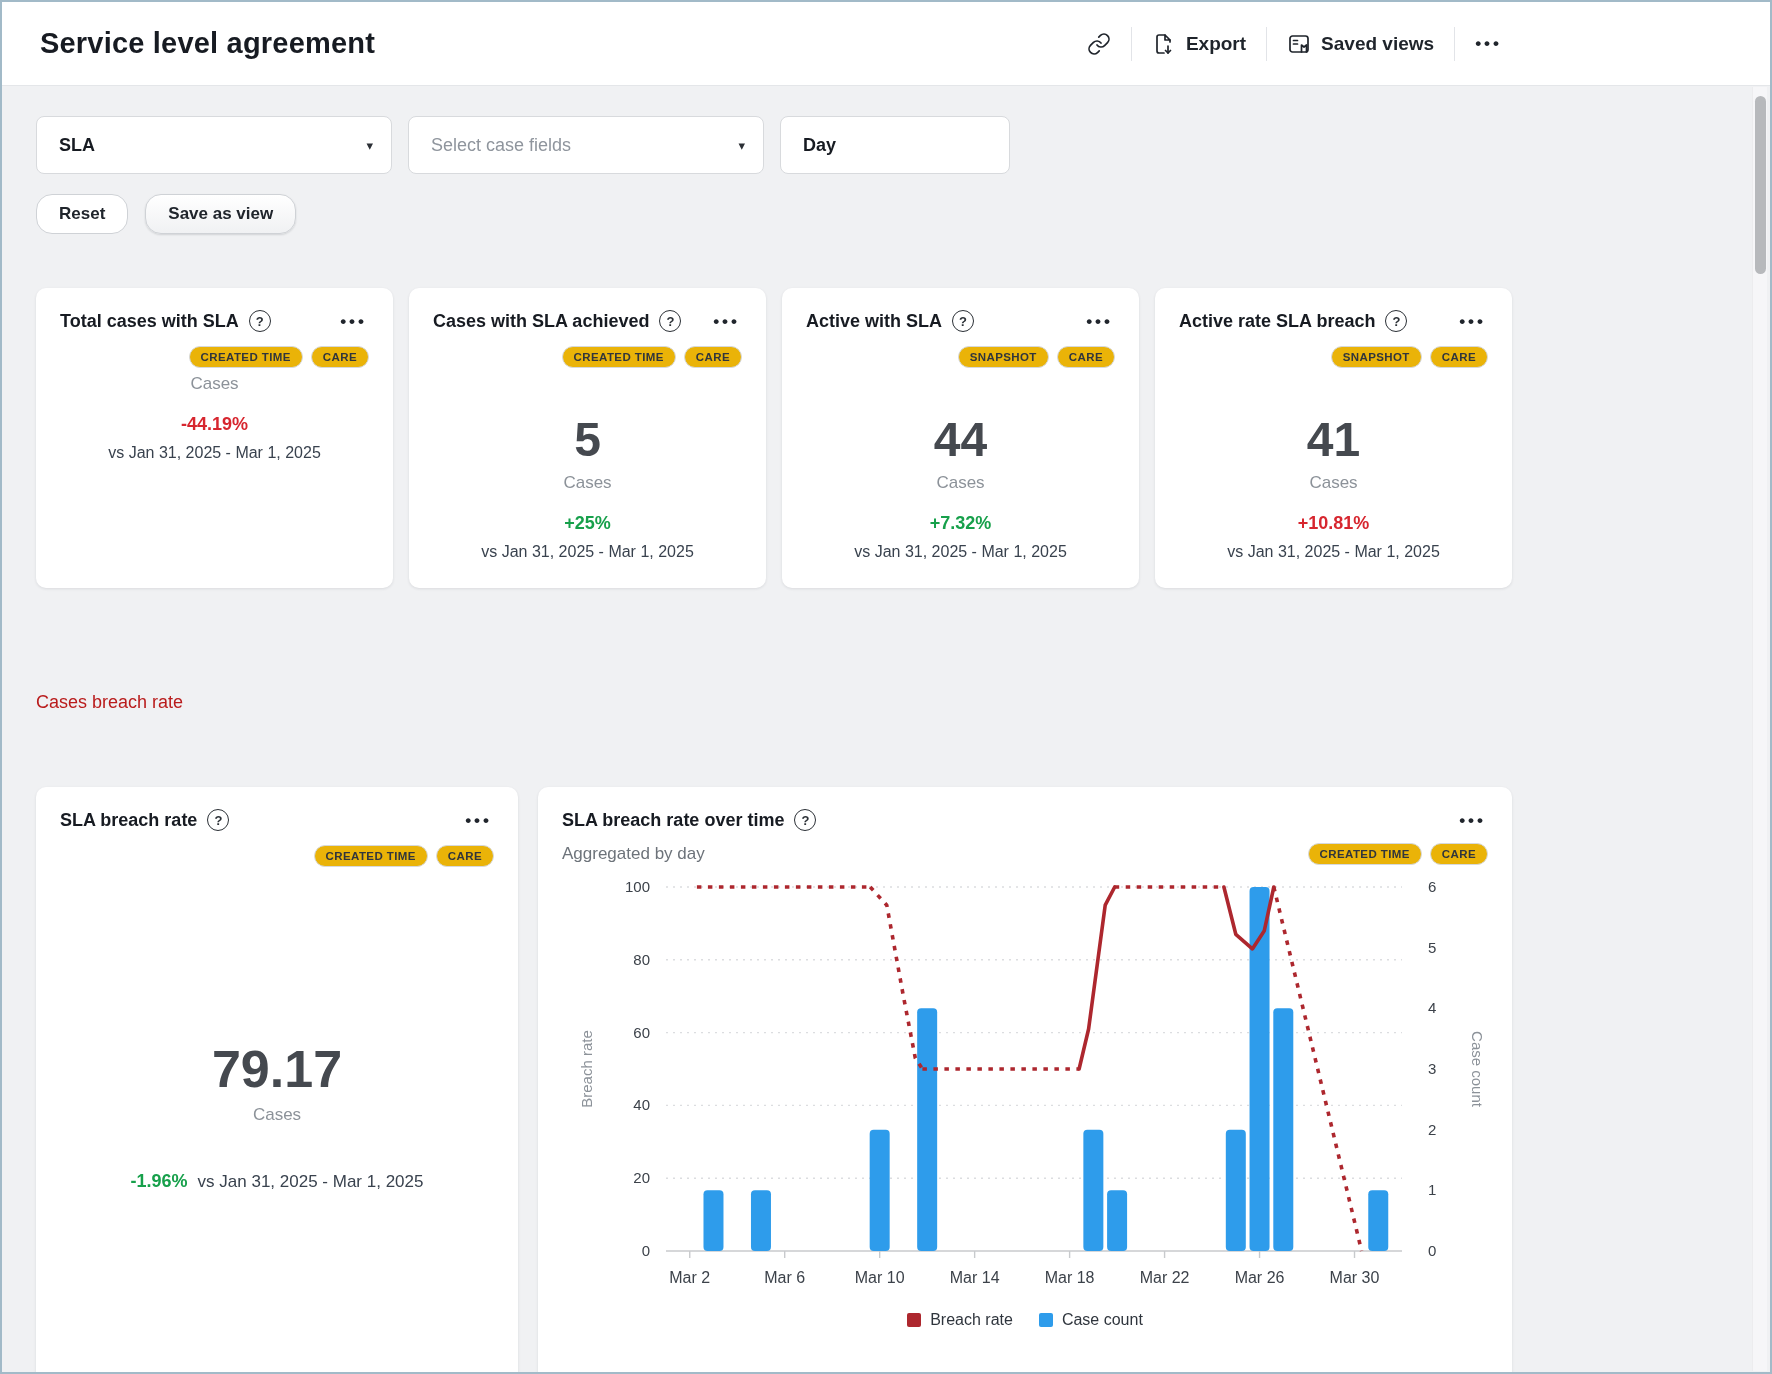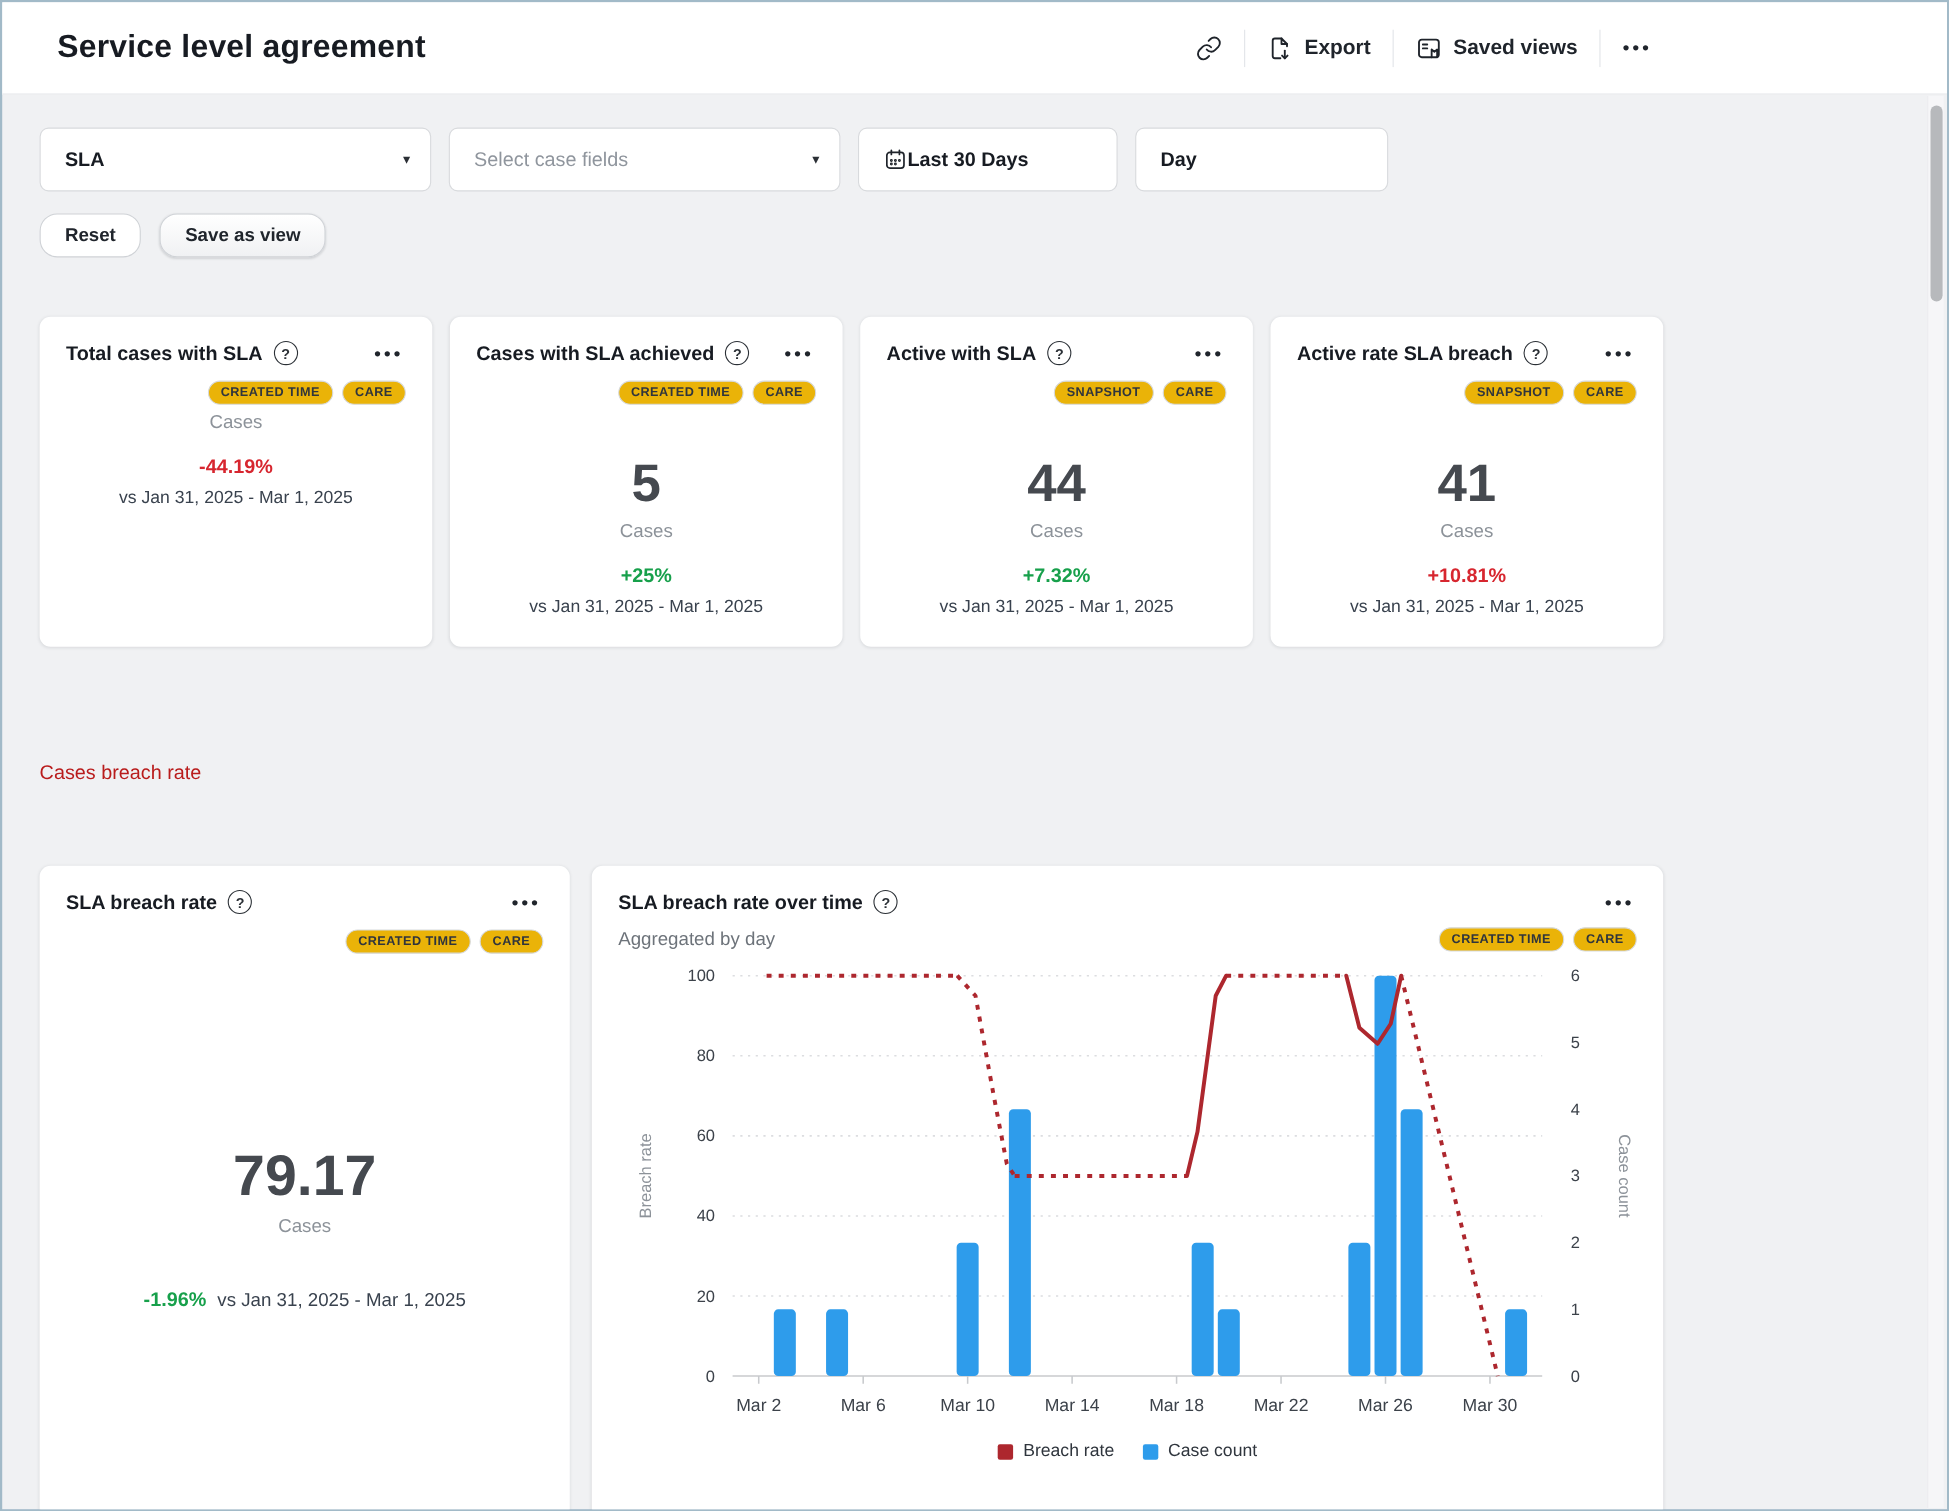--- a/index.html
+++ b/index.html
@@ -3,21 +3,21 @@
 <meta charset="utf-8">
 <style>
   * { margin:0; padding:0; box-sizing:border-box; }
   body { background:#dfe3e6; font-family:"Liberation Sans","DejaVu Sans",sans-serif; }
   .window{
     width:1772px; height:1374px; border:2px solid #a2bac8; background:#f0f1f3;
     position:relative; overflow:hidden; color:#1d222b;
   }
   
   header{ height:84px; background:#fff; border-bottom:1px solid #e4e6e9; display:flex; align-items:center; }
-  .header-inner{ width:1500px; padding-left:50px; display:flex; align-items:center; justify-content:space-between; }
+  .header-inner{ width:1500px; padding-left:38px; display:flex; align-items:center; justify-content:space-between; }
   .page-title{ font-size:29px; font-weight:700; color:#171b22; letter-spacing:.2px; }
   .header-actions{ display:flex; align-items:center; gap:20px; }
   .action-btn{ display:flex; gap:10px; align-items:center; background:none; border:none;
     font-family:inherit; font-size:19px; font-weight:700; color:#1f242b; cursor:pointer; }
   .icon-btn{ background:none; border:none; cursor:pointer; color:#1f242b; display:flex; align-items:center; }
   .vdiv{ width:1px; height:34px; background:#e2e4e8; }
   .dots{ font-size:17px; letter-spacing:3px; font-weight:700; color:#20252c; line-height:1; }
   svg.ic{ stroke:#1f242b; stroke-width:1.7; fill:none; stroke-linecap:round; stroke-linejoin:round; }
 
   
@@ -122,33 +122,20 @@
   <main>
 
     <div class="filter-row">
       <button class="control dd1">
         <span class="bold grow">SLA</span>
         <span class="chev">▾</span>
       </button>
       <button class="control dd2">
         <span class="placeholder grow">Select case fields</span>
         <span class="chev">▾</span>
-      </button>
-      <button class="control ctl-date">
-        <svg class="ic" width="22" height="22" viewBox="0 0 24 24">
-          <rect x="3.5" y="5" width="17" height="15.5" rx="3"></rect>
-          <line x1="8" y1="3" x2="8" y2="7"></line>
-          <line x1="16" y1="3" x2="16" y2="7"></line>
-          <circle cx="8" cy="13" r="0.6"></circle>
-            <circle cx="12" cy="13" r="0.6"></circle>
-            <circle cx="16" cy="13" r="0.6"></circle>
-          <circle cx="8" cy="16.5" r="0.6"></circle>
-            <circle cx="12" cy="16.5" r="0.6"></circle>
-        </svg>
-        <span class="bold">Last 30 Days</span>
       </button>
       <button class="control ctl-day">
         <span class="bold">Day</span>
       </button>
     </div>
 
     <div class="action-row">
       <button class="btn">Reset</button>
       <button class="btn raised">Save as view</button>
     </div>

